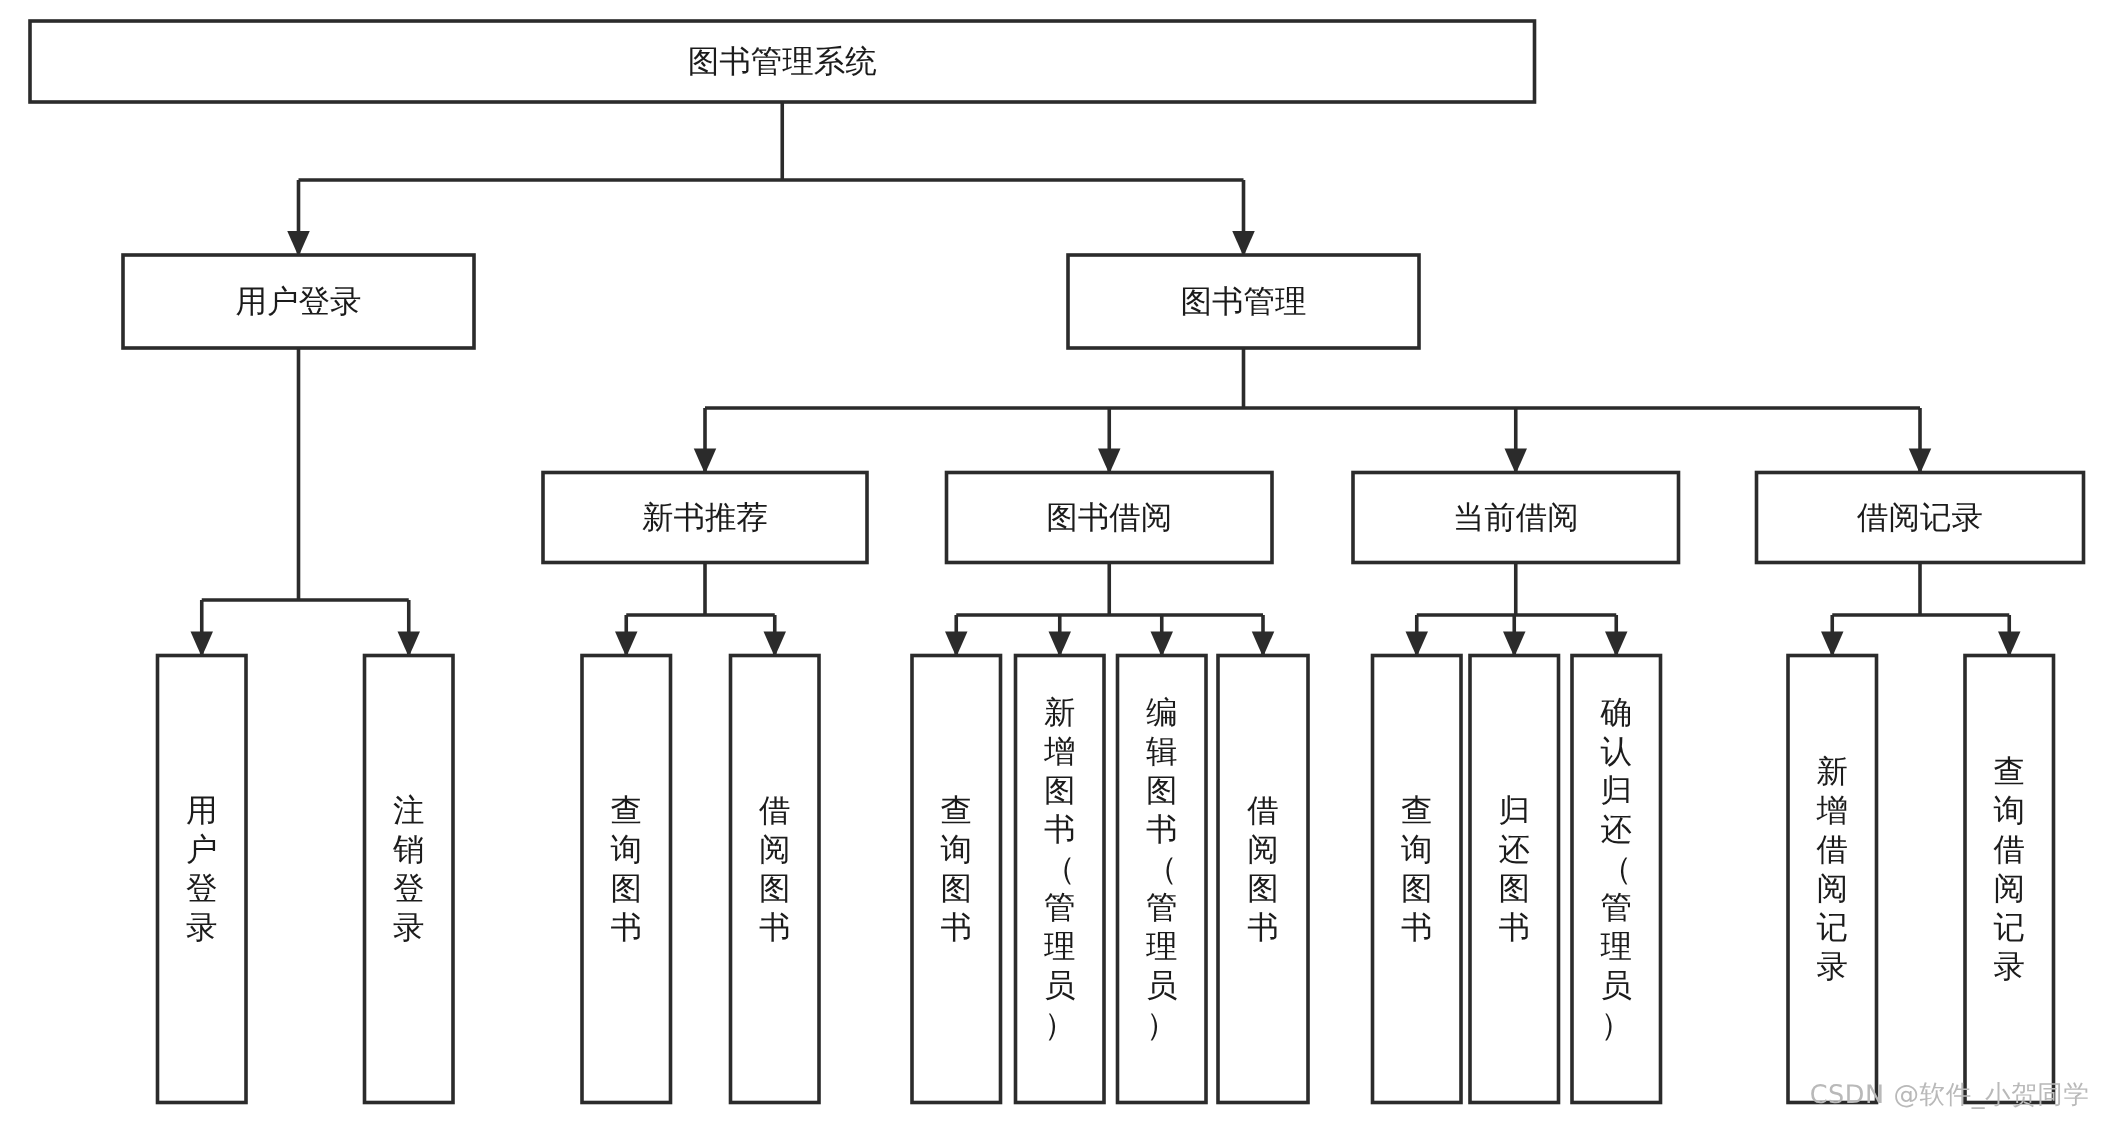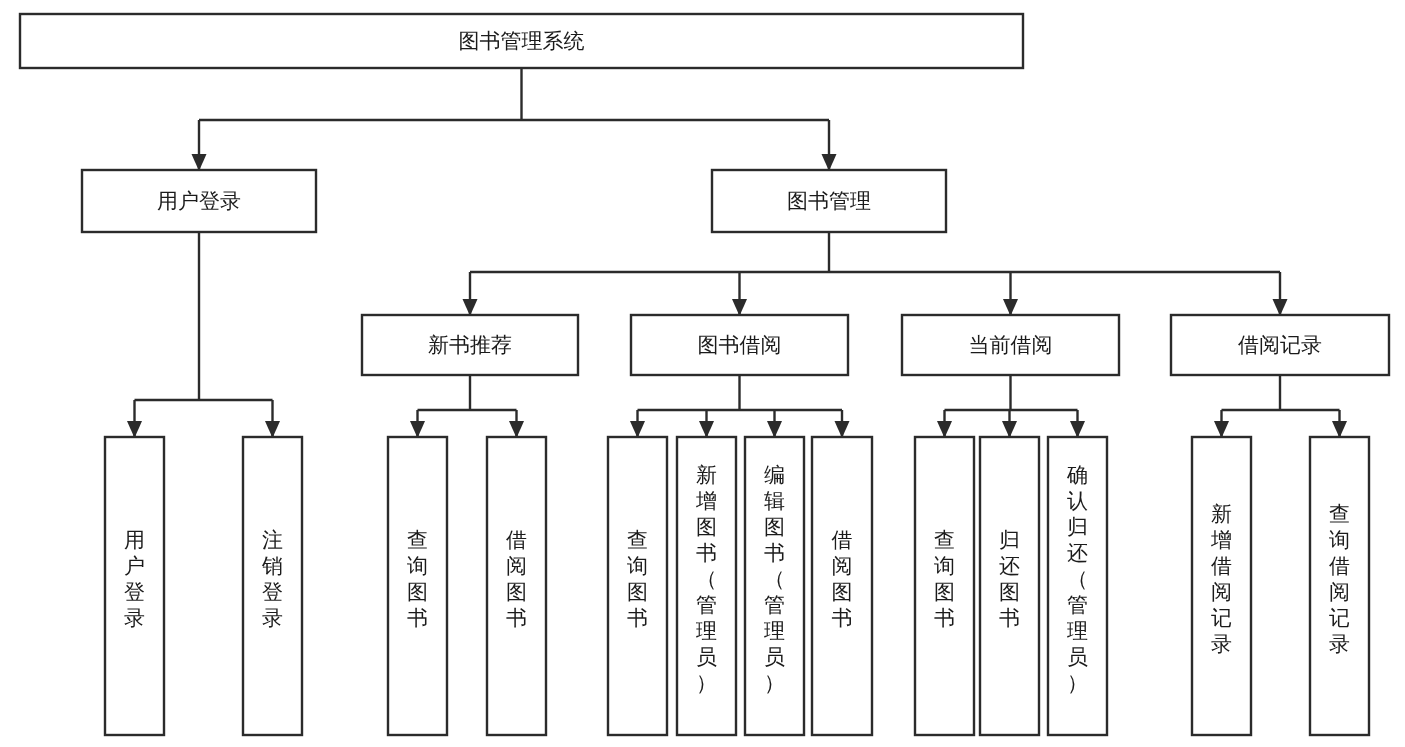--- a/index.html
+++ b/index.html
@@ -202,13 +202,14 @@
         <g>
           <rect x="1192" y="437" width="59" height="298" class="node-box"></rect>
           <text x="1221.5" y="521" class="node-label-v"><tspan x="1221.5" dy="0">新</tspan><tspan x="1221.5" dy="26">增</tspan><tspan x="1221.5" dy="26">借</tspan><tspan x="1221.5" dy="26">阅</tspan><tspan x="1221.5" dy="26">记</tspan><tspan x="1221.5" dy="26">录</tspan></text>
         </g>
         <g>
           <rect x="1310" y="437" width="59" height="298" class="node-box"></rect>
           <text x="1339.5" y="521" class="node-label-v"><tspan x="1339.5" dy="0">查</tspan><tspan x="1339.5" dy="26">询</tspan><tspan x="1339.5" dy="26">借</tspan><tspan x="1339.5" dy="26">阅</tspan><tspan x="1339.5" dy="26">记</tspan><tspan x="1339.5" dy="26">录</tspan></text>
         </g>
       </g>
   </svg>
+  <div class="watermark">CSDN @软件_小贺同学</div>
 </div>
 
 </body></html>

